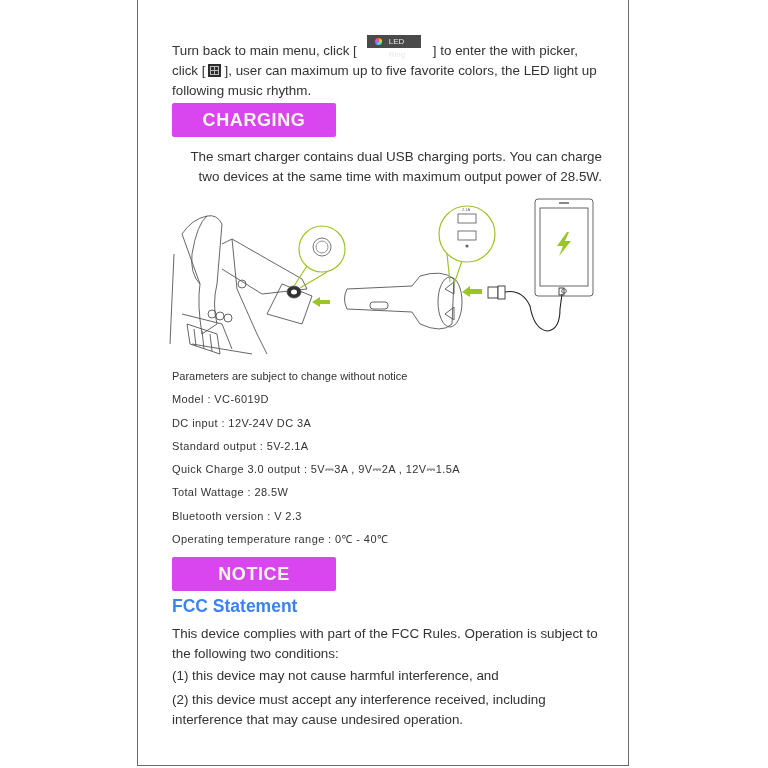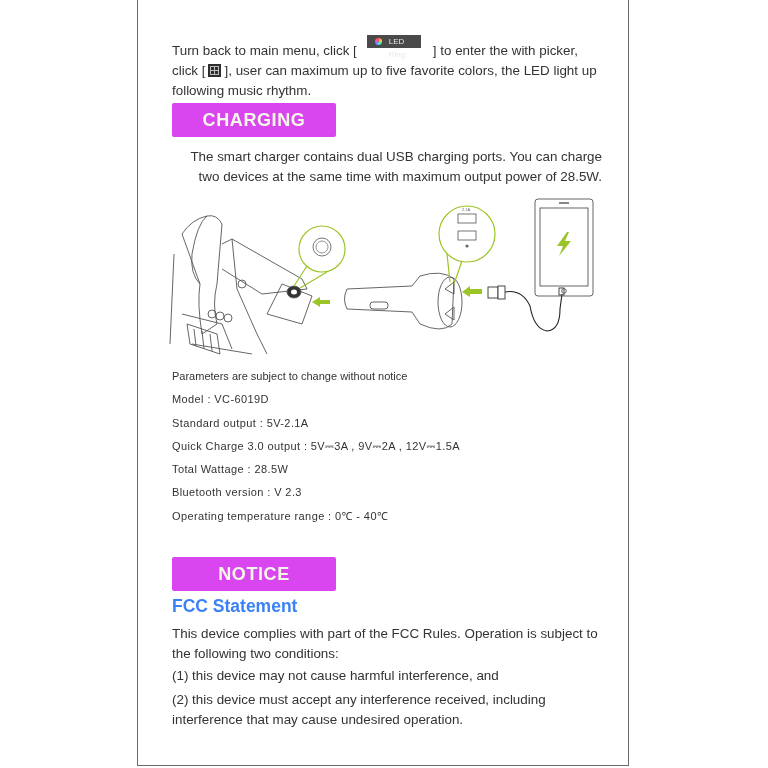--- a/index.html
+++ b/index.html
@@ -114,20 +114,21 @@
         <rect x="378" y="14" width="48" height="78"></rect>
         <line x1="397" y1="9" x2="407" y2="9" stroke-width="1.4"></line>
         <circle cx="402" cy="97" r="2.3"></circle>
         <path d="M405 38 L395 52 L401 52 L397 62 L409 47 L403 47 L407 38 Z" fill="#9bc526" stroke="none"></path>
       </g>
     </svg>
 
     <div class="params">
       <div class="row first">Parameters are subject to change without notice</div>
       <div class="row">Model : VC-6019D</div>
+      <div class="row">DC input : 12V-24V DC 3A</div>
       <div class="row">Standard output : 5V-2.1A</div>
       <div class="row">Quick Charge 3.0 output : 5V⎓3A , 9V⎓2A , 12V⎓1.5A</div>
       <div class="row">Total Wattage : 28.5W</div>
       <div class="row">Bluetooth version : V 2.3</div>
       <div class="row">Operating temperature range : 0℃ - 40℃</div>
     </div>
 
     <div class="badge b-notice">NOTICE</div>
 
     <div class="fcc-title">FCC Statement</div>

